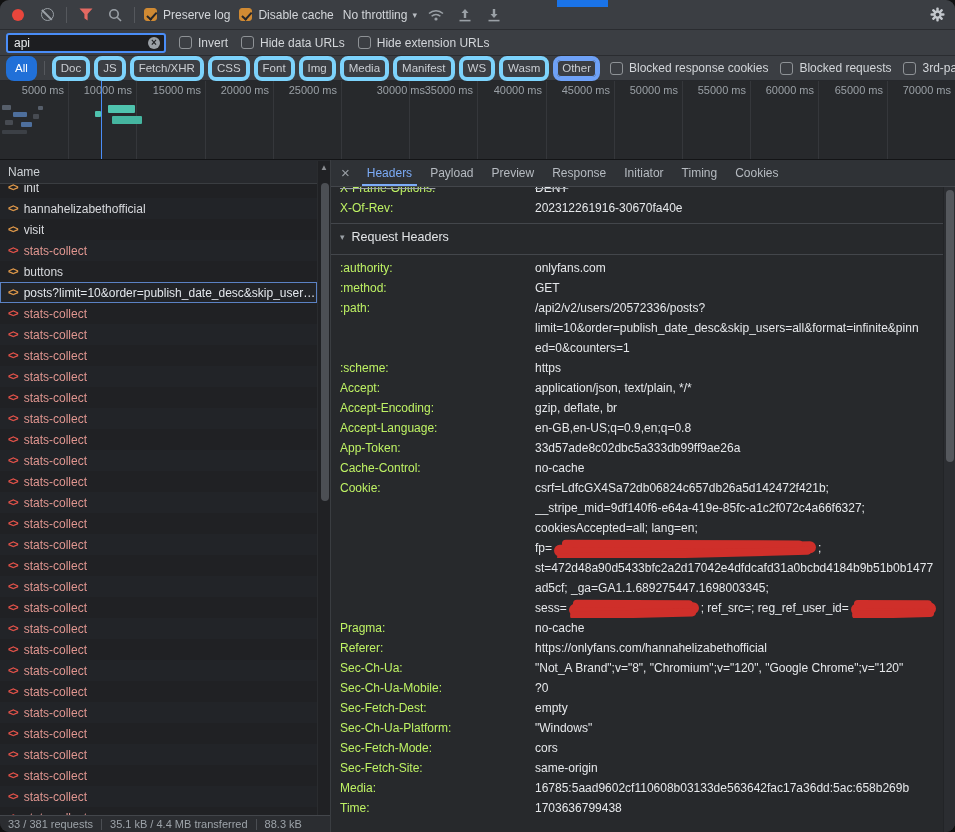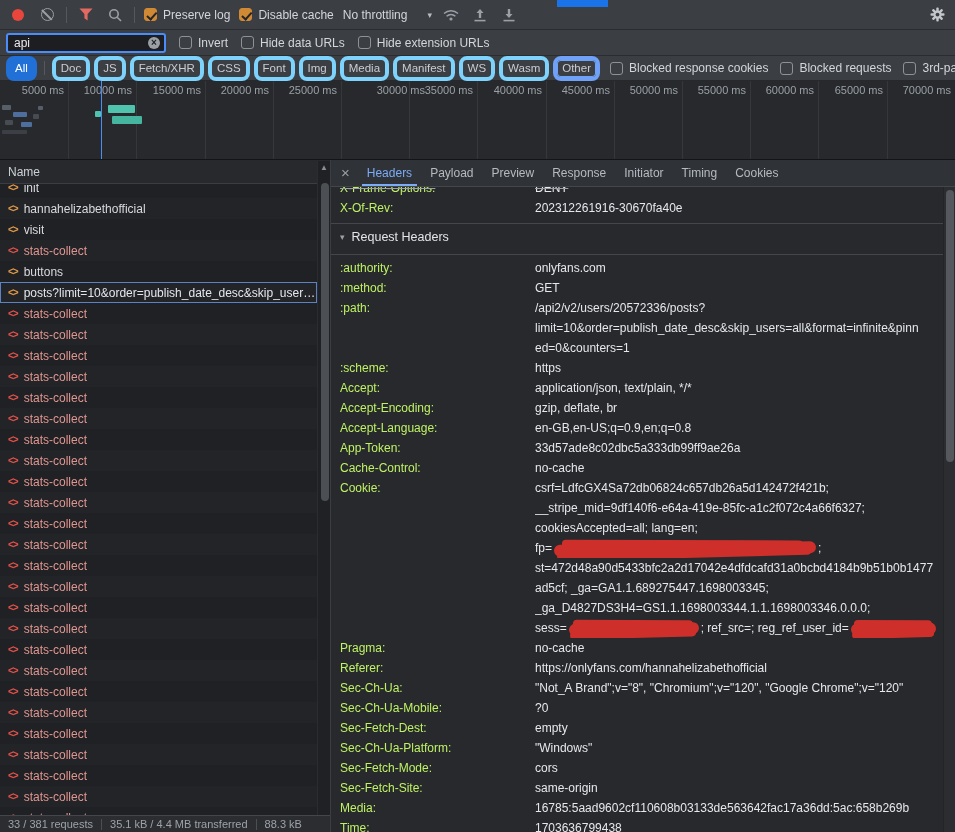--- a/index.html
+++ b/index.html
@@ -1,34 +1,34 @@
 <!DOCTYPE html>
 <html><head>
 <meta charset="utf-8">
 <style>
   *{margin:0;padding:0;box-sizing:border-box;}
   html,body{background:#111;}
   #app{position:relative;width:955px;height:832px;background:#202124;overflow:hidden;
-       font-family:"Liberation Sans","DejaVu Sans",sans-serif;font-size:12px;color:#e8eaed;}
+       font-family:"Liberation Sans","DejaVu Sans",sans-serif;font-size:12px;color:#e8eaed;border-radius:9px;}
 
   
   .blue-artifact{position:absolute;left:557px;top:0;width:51px;height:7px;background:#1a73e8;z-index:10;}
   #main-toolbar{position:absolute;left:0;top:0;width:955px;height:30px;background:#3b3e43;
     border-bottom:1px solid #2a2c30;display:flex;align-items:center;padding:0 8px;gap:9px;}
   .icon-btn{display:inline-flex;align-items:center;justify-content:center;width:20px;height:20px;flex:none;}
   .rec-dot{width:12px;height:12px;border-radius:50%;background:#e8463c;display:inline-block;}
   .clear-glyph{position:relative;width:13px;height:13px;border:1.5px solid #9aa0a6;border-radius:50%;display:inline-block;}
   .clear-glyph::after{content:"";position:absolute;left:-2px;top:4.5px;width:14px;height:1.5px;background:#9aa0a6;transform:rotate(45deg);}
   .tsep{width:1px;height:16px;background:#55585d;flex:none;}
   .cb-group{display:inline-flex;align-items:center;gap:6px;color:#d3d6da;white-space:nowrap;}
   .cb{width:13px;height:13px;border:1.5px solid #8e9296;border-radius:3px;display:inline-block;position:relative;flex:none;}
   .cb.checked{background:#d08a33;border-color:#d08a33;}
   .cb.checked::after{content:"";position:absolute;left:3.5px;top:0.5px;width:4px;height:7.5px;
     border:solid #25262a;border-width:0 2px 2px 0;transform:rotate(42deg);}
-  .dropdown{display:inline-flex;align-items:center;gap:20px;color:#d3d6da;white-space:nowrap;}
+  .dropdown{display:inline-flex;align-items:center;gap:5px;color:#d3d6da;white-space:nowrap;}
   .caret{font-size:9px;color:#b8bcc1;}
   .flex-spacer{flex:1;}
 
   #filter-row{position:absolute;left:0;top:30px;width:955px;height:26px;background:#3b3e43;
     border-bottom:1px solid #2a2c30;display:flex;align-items:center;padding:0 6px;gap:13px;}
   .filter-input{display:inline-flex;align-items:center;justify-content:space-between;width:160px;height:20px;
     background:#1d1e21;border:2px solid #4a8df8;border-radius:3px;padding:0 4px 0 6px;flex:none;}
   .filter-text{color:#e8eaed;}
   .filter-clear{width:12px;height:12px;border-radius:50%;background:#9aa0a6;color:#202124;
     font-size:10px;line-height:11px;text-align:center;font-weight:bold;flex:none;}
@@ -505,21 +505,20 @@
           </div>
           <div class="hdr-row">
             <div class="hdr-name">Cookie:</div>
             <div class="hdr-val">
               <div class="hline"><span>csrf=LdfcGX4Sa72db06824c657db26a5d142472f421b;</span></div>
               <div class="hline"><span>__stripe_mid=9df140f6-e64a-419e-85fc-a1c2f072c4a66f6327;</span></div>
               <div class="hline"><span>cookiesAccepted=all; lang=en;</span></div>
               <div class="hline"><span>fp=</span><span class="redact" style="width: 262px;"></span><span>;</span></div>
               <div class="hline"><span>st=472d48a90d5433bfc2a2d17042e4dfdcafd31a0bcbd4184b9b51b0b1477</span></div>
               <div class="hline"><span>ad5cf; _ga=GA1.1.689275447.1698003345;</span></div>
-              <div class="hline"><span>_ga_D4827DS3H4=GS1.1.1698003344.1.1.1698003346.0.0.0;</span></div>
               <div class="hline"><span>sess=</span><span class="redact" style="width: 130px;"></span><span>; ref_src=; reg_ref_user_id=</span><span class="redact" style="width: 85px;"></span></div>
             </div>
           </div>
           <div class="hdr-row">
             <div class="hdr-name">Pragma:</div>
             <div class="hdr-val">
               <div class="hline"><span>no-cache</span></div>
             </div>
           </div>
           <div class="hdr-row">

